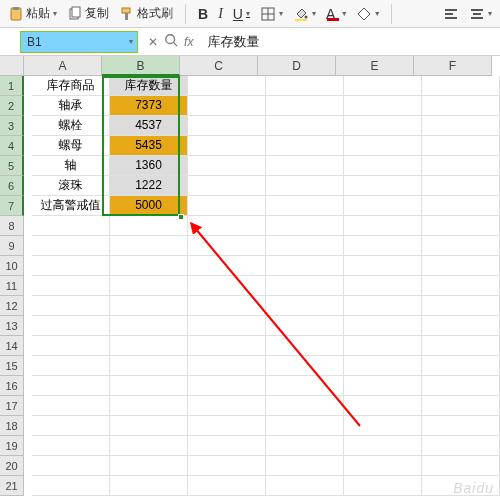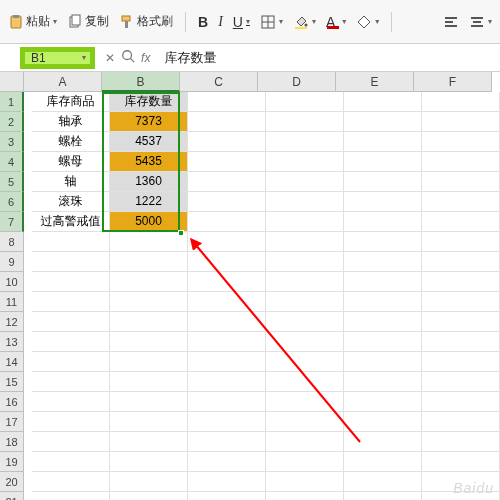--- a/index.html
+++ b/index.html
@@ -1,29 +1,29 @@
 <!DOCTYPE html>
 <html><head>
 <meta charset="utf-8">
 <style>
   * { box-sizing: border-box; margin: 0; padding: 0; font-family: "Microsoft YaHei", Arial, sans-serif; }
   body { width: 500px; height: 500px; background: #ffffff; overflow: hidden; font-size: 12px; position: relative; }
 
   
-  .toolbar { display: flex; align-items: center; height: 44px; padding: 0 4px; border-bottom: 1px solid #d0d0d0; background: #f7f7f7; }
+  .toolbar { display: flex; align-items: center; height: 28px; padding: 0 4px; border-bottom: 1px solid #d0d0d0; background: #f7f7f7; }
   .tb-left { display: flex; align-items: center; gap: 2px; }
   .tb-sep { width: 1px; height: 20px; background: #d0d0d0; margin: 0 6px; }
   .tb-btn { display: inline-flex; align-items: center; gap: 2px; padding: 2px 4px; border-radius: 3px; cursor: pointer; font-size: 12px; color: #333; }
   .dd { font-size: 8px; color: #666; margin-left: 1px; }
   .ico { display: inline-block; width: 16px; height: 16px; }
   .tb-right { margin-left: auto; display: flex; align-items: center; gap: 2px; }
 
   
   .fxbar { display: flex; align-items: center; height: 28px; border-bottom: 1px solid #d0d0d0; background: #ffffff; }
-  .namebox { width: 75px; height: 22px; margin-left: 20px; border: 5px solid #84cc16; background: #bef264; display: flex; align-items: center; padding: 0 6px; font-size: 12px; color: #333; position: relative; }
+  .namebox { width: 118px; height: 22px; margin-left: 20px; border: 1px solid #84cc16; background: #7dd3fc; display: flex; align-items: center; padding: 0 6px; font-size: 12px; color: #333; position: relative; }
   .namebox .dd { position: absolute; right: 4px; }
   .fxicons { display: flex; align-items: center; gap: 6px; margin: 0 10px; color: #777; }
   .fxinput { flex: 1; height: 22px; border: none; font-size: 13px; color: #222; padding: 0 4px; outline: none; }
 
   
   .grid { position: relative; }
   .corner { position: absolute; left: 0; top: 0; width: 24px; height: 20px; background: #e8e8e8; border-right: 1px solid #bfbfbf; border-bottom: 1px solid #bfbfbf; }
   .colhdrs { position: absolute; left: 24px; top: 0; height: 20px; display: flex; }
   .colhdr { width: 78px; height: 20px; background: #e8e8e8; border-right: 1px solid #bfbfbf; border-bottom: 1px solid #bfbfbf; text-align: center; line-height: 20px; color: #444; font-size: 12px; }
   .colhdr.sel { background: #c8e0c8; border-bottom: 2px solid #2e7d32; }

